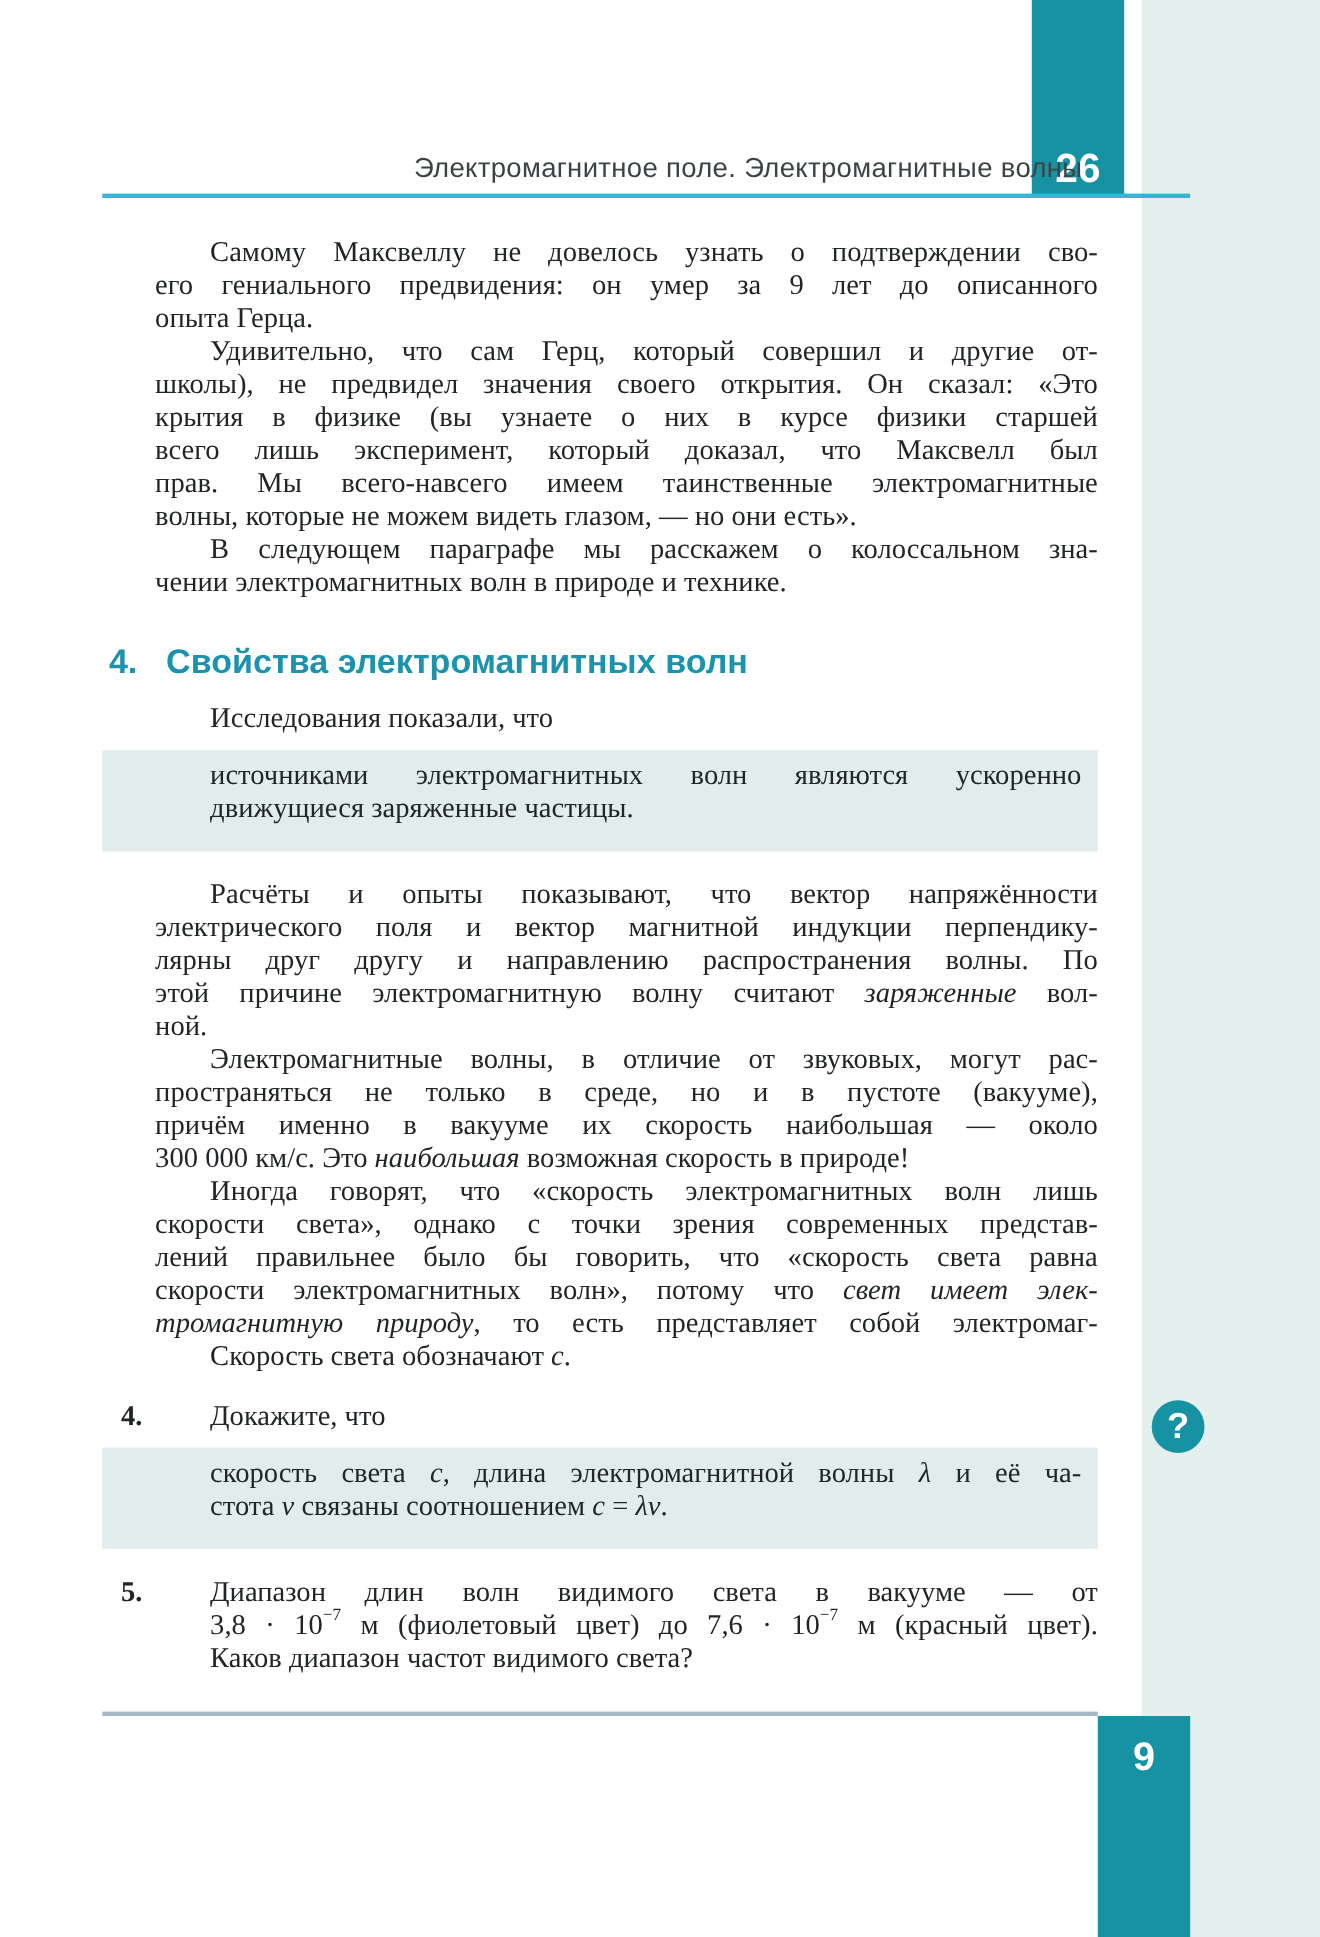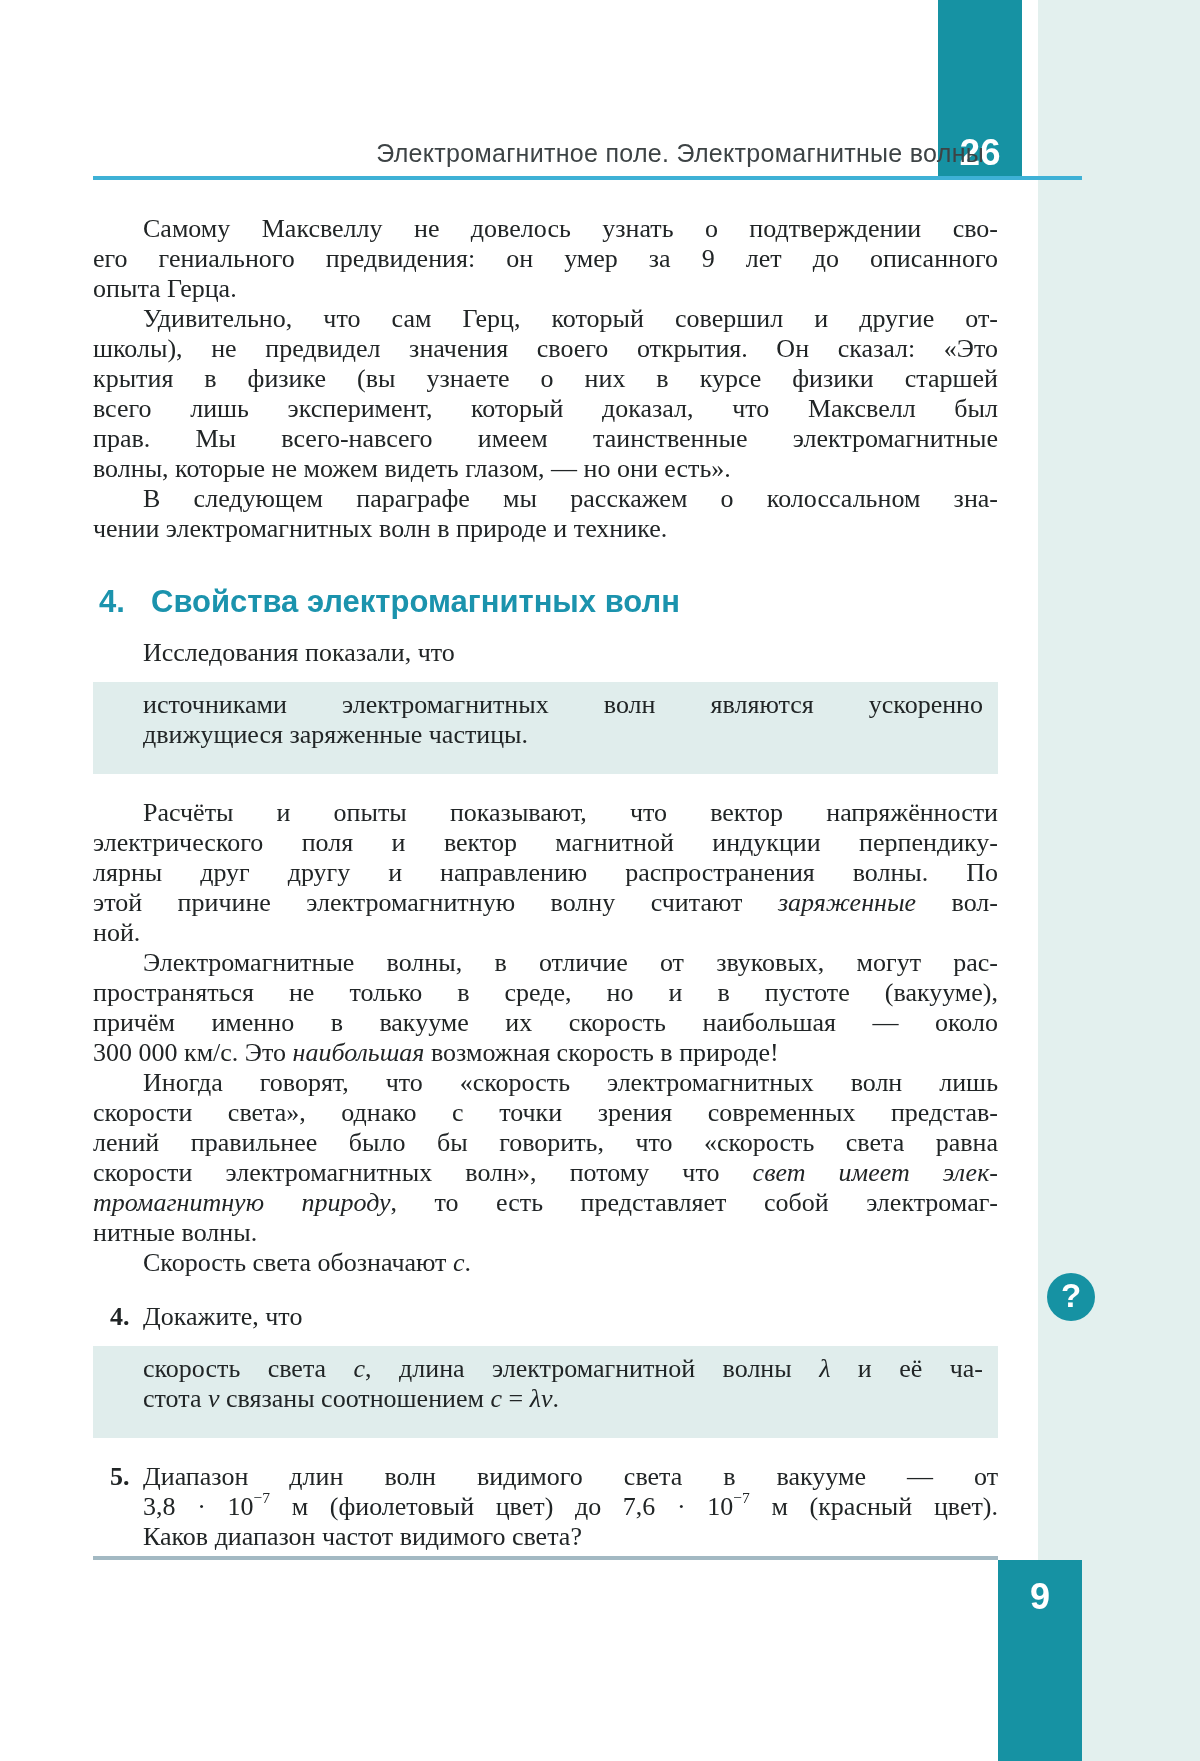--- a/index.html
+++ b/index.html
@@ -29,21 +29,21 @@
   
   .page-num-box{
     position:absolute;left:998px;top:1560px;width:84px;height:201px;background:var(--teal,#1692a3);
     display:flex;align-items:flex-start;justify-content:center;box-sizing:border-box;padding-top:16px;
     font-family:"Liberation Sans","DejaVu Sans",sans-serif;font-weight:700;font-size:36px;color:#ffffff;
   }
   .bottom-rule{position:absolute;left:93px;top:1556px;width:905px;height:4px;background:var(--rule-bottom,#a3b9c3);}
 
   
   #page-body{position:absolute;left:93px;top:214px;width:905px;font-size:26px;line-height:30px;}
-  .line{text-align:justify;text-align-last:justify;}
+  .line{text-align:justify;text-align-last:justify;margin-left:48px;}
   .line.last{text-align-last:left;}
   .para.indent .line:first-child{padding-left:50px;box-sizing:border-box;}
   .section-heading{
     margin:40px 0 18px;display:flex;line-height:36px;
     font-family:"Liberation Sans","DejaVu Sans",sans-serif;font-weight:700;font-size:31px;color:var(--heading,#1b93ad);
   }
   .section-heading .num{width:58px;padding-left:6px;box-sizing:border-box;flex:none;}
   .highlight-box{background:var(--highlight,#e0edec);margin:14px 0 24px;padding:8px 15px 24px 50px;}
   .question-item{position:relative;padding-left:50px;margin-top:24px;}
   .question-item .q-num{position:absolute;left:17px;top:0;font-weight:700;}
@@ -103,21 +103,20 @@
         <div class="line">пространяться не только в среде, но и в пустоте (вакууме),</div>
         <div class="line">причём именно в вакууме их скорость наибольшая — около</div>
         <div class="line last">300&nbsp;000 км/с. Это <em class="i">наибольшая</em> возможная скорость в природе!</div>
       </div>
       <div class="para indent">
         <div class="line">Иногда говорят, что «скорость электромагнитных волн лишь</div>
         <div class="line">скорости света», однако с точки зрения современных представ-</div>
         <div class="line">лений правильнее было бы говорить, что «скорость света равна</div>
         <div class="line">скорости электромагнитных волн», потому что <em class="i">свет имеет элек-</em></div>
         <div class="line"><em class="i">тромагнитную природу</em>, то есть представляет собой электромаг-</div>
-        <div class="line last">нитные волны.</div>
       </div>
       <div class="para indent">
         <div class="line last">Скорость света обозначают <em class="i">c</em>.</div>
       </div>
       <div class="question-item">
         <span class="q-num">4.</span>
         <div class="line last">Докажите, что</div>
       </div>
       <div class="highlight-box">
         <div class="line">скорость света <em class="i">c</em>, длина электромагнитной волны <em class="i">λ</em> и её ча-</div>

